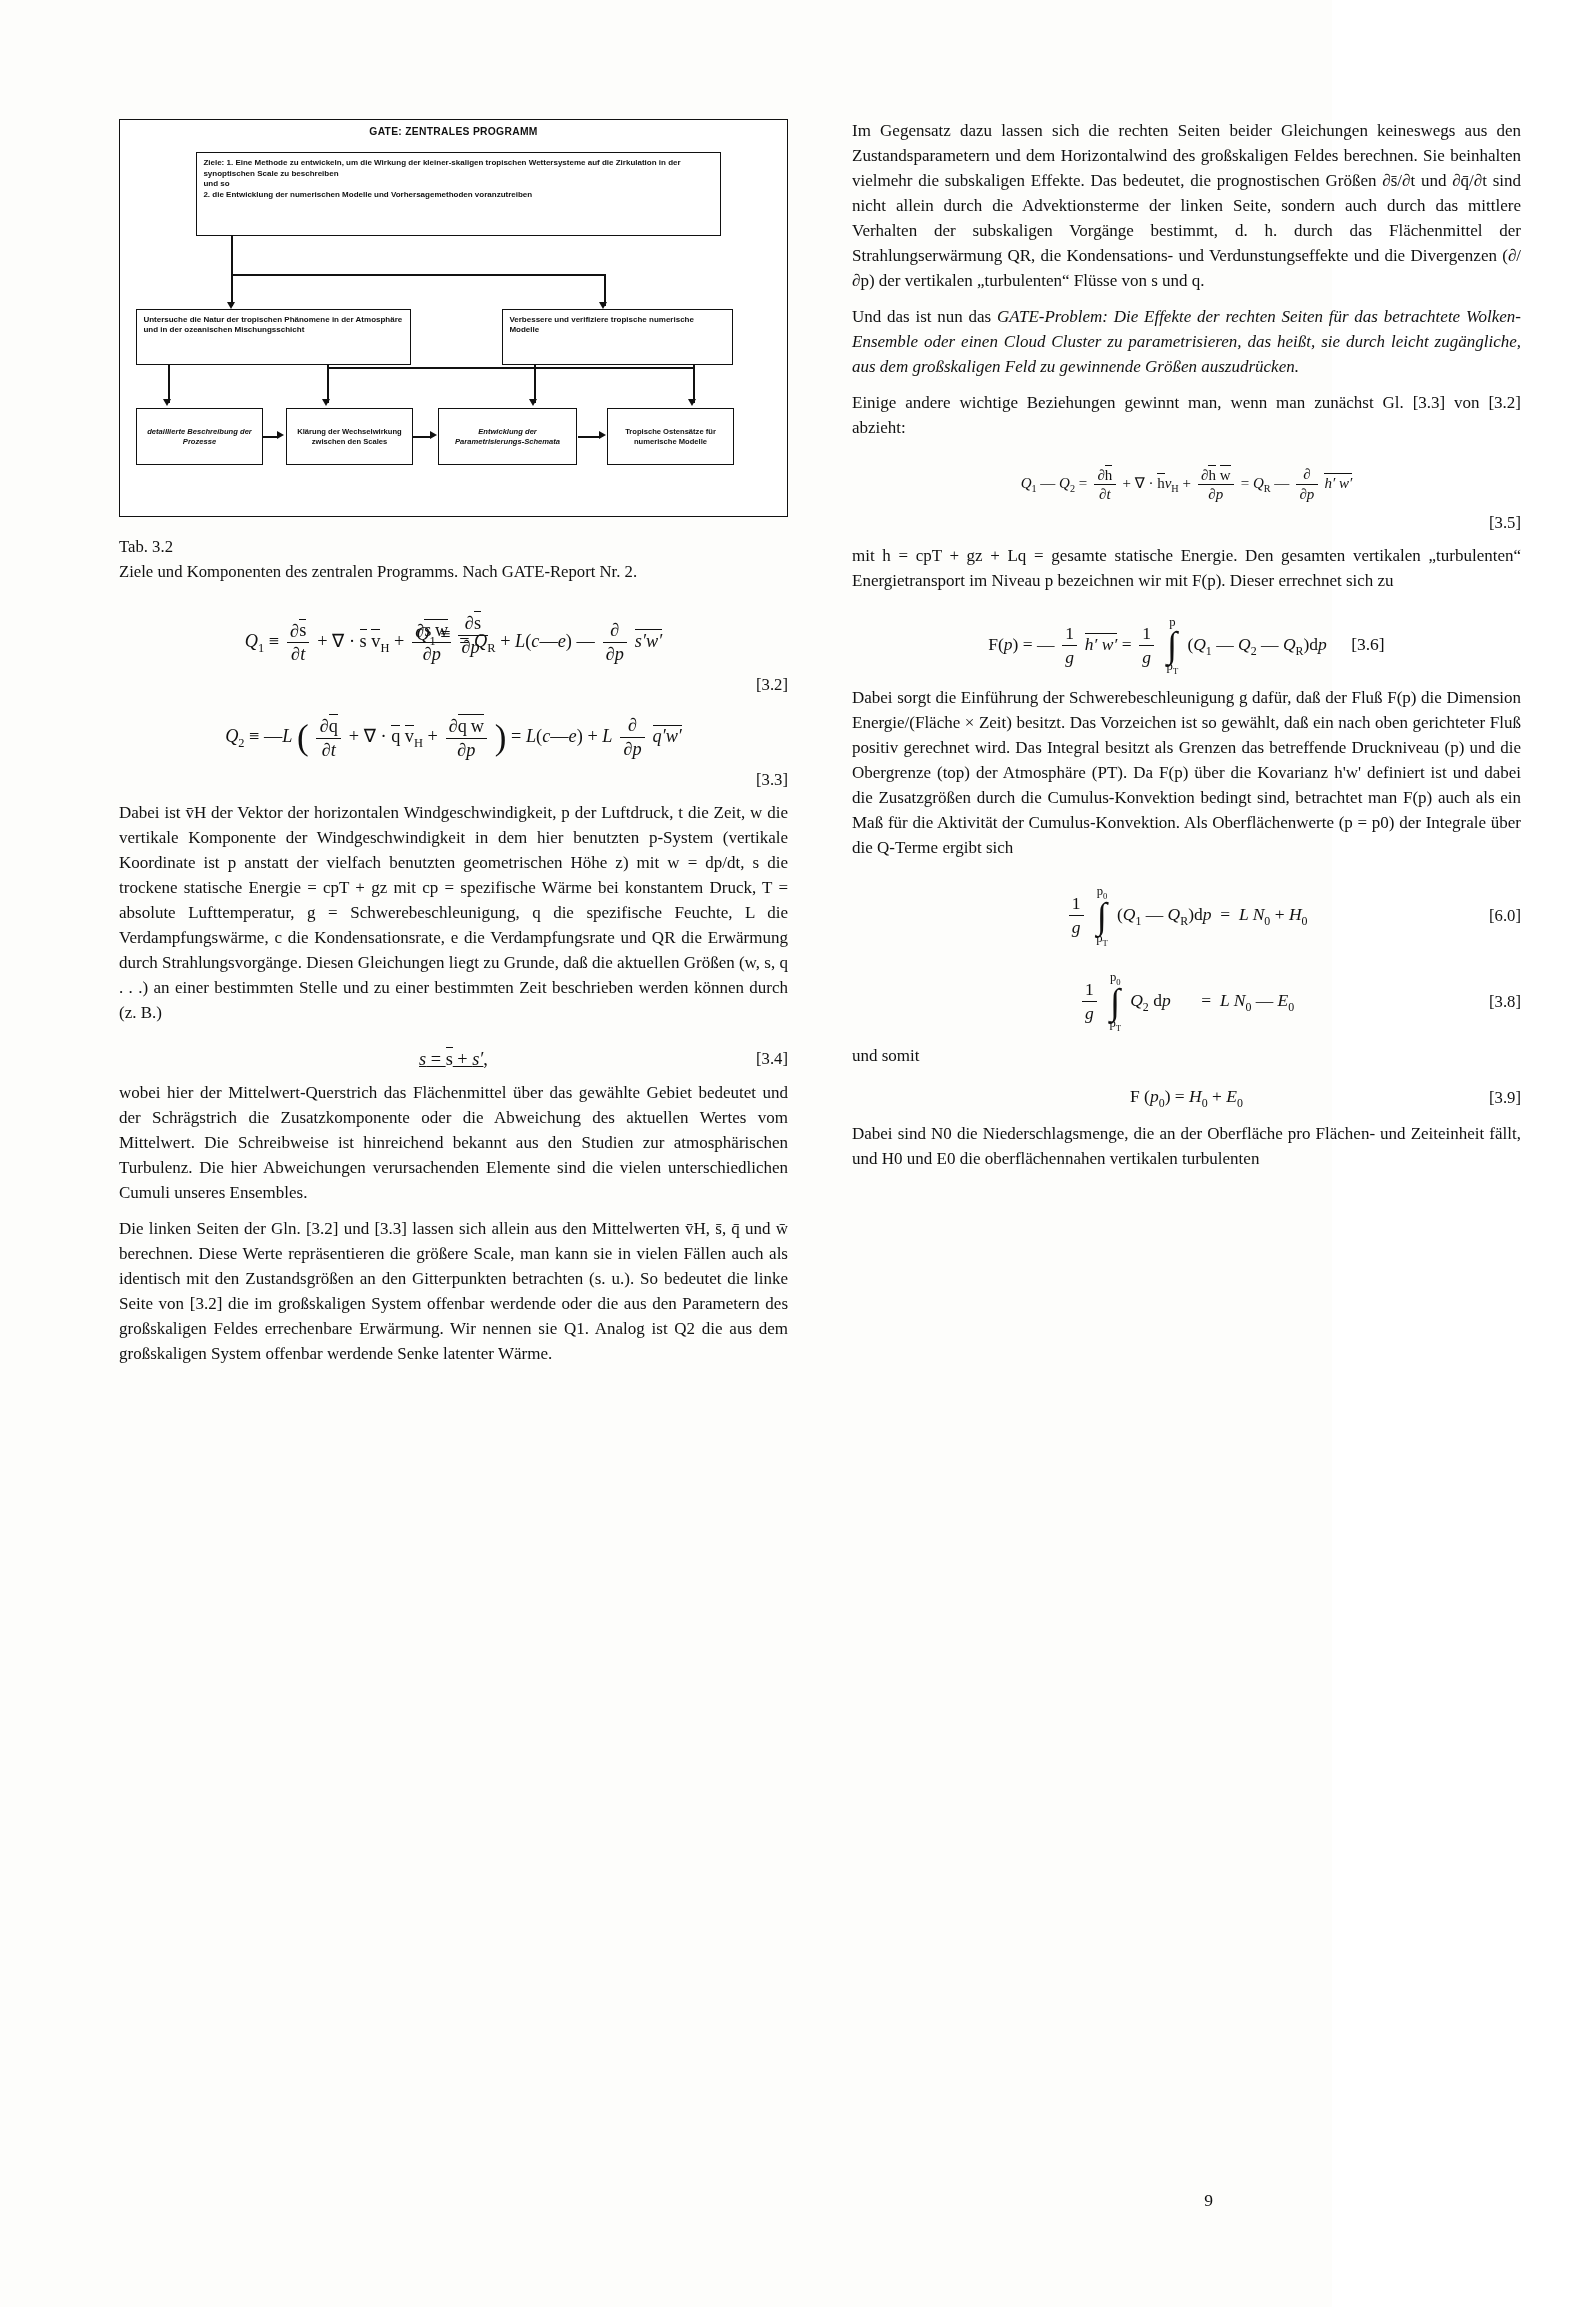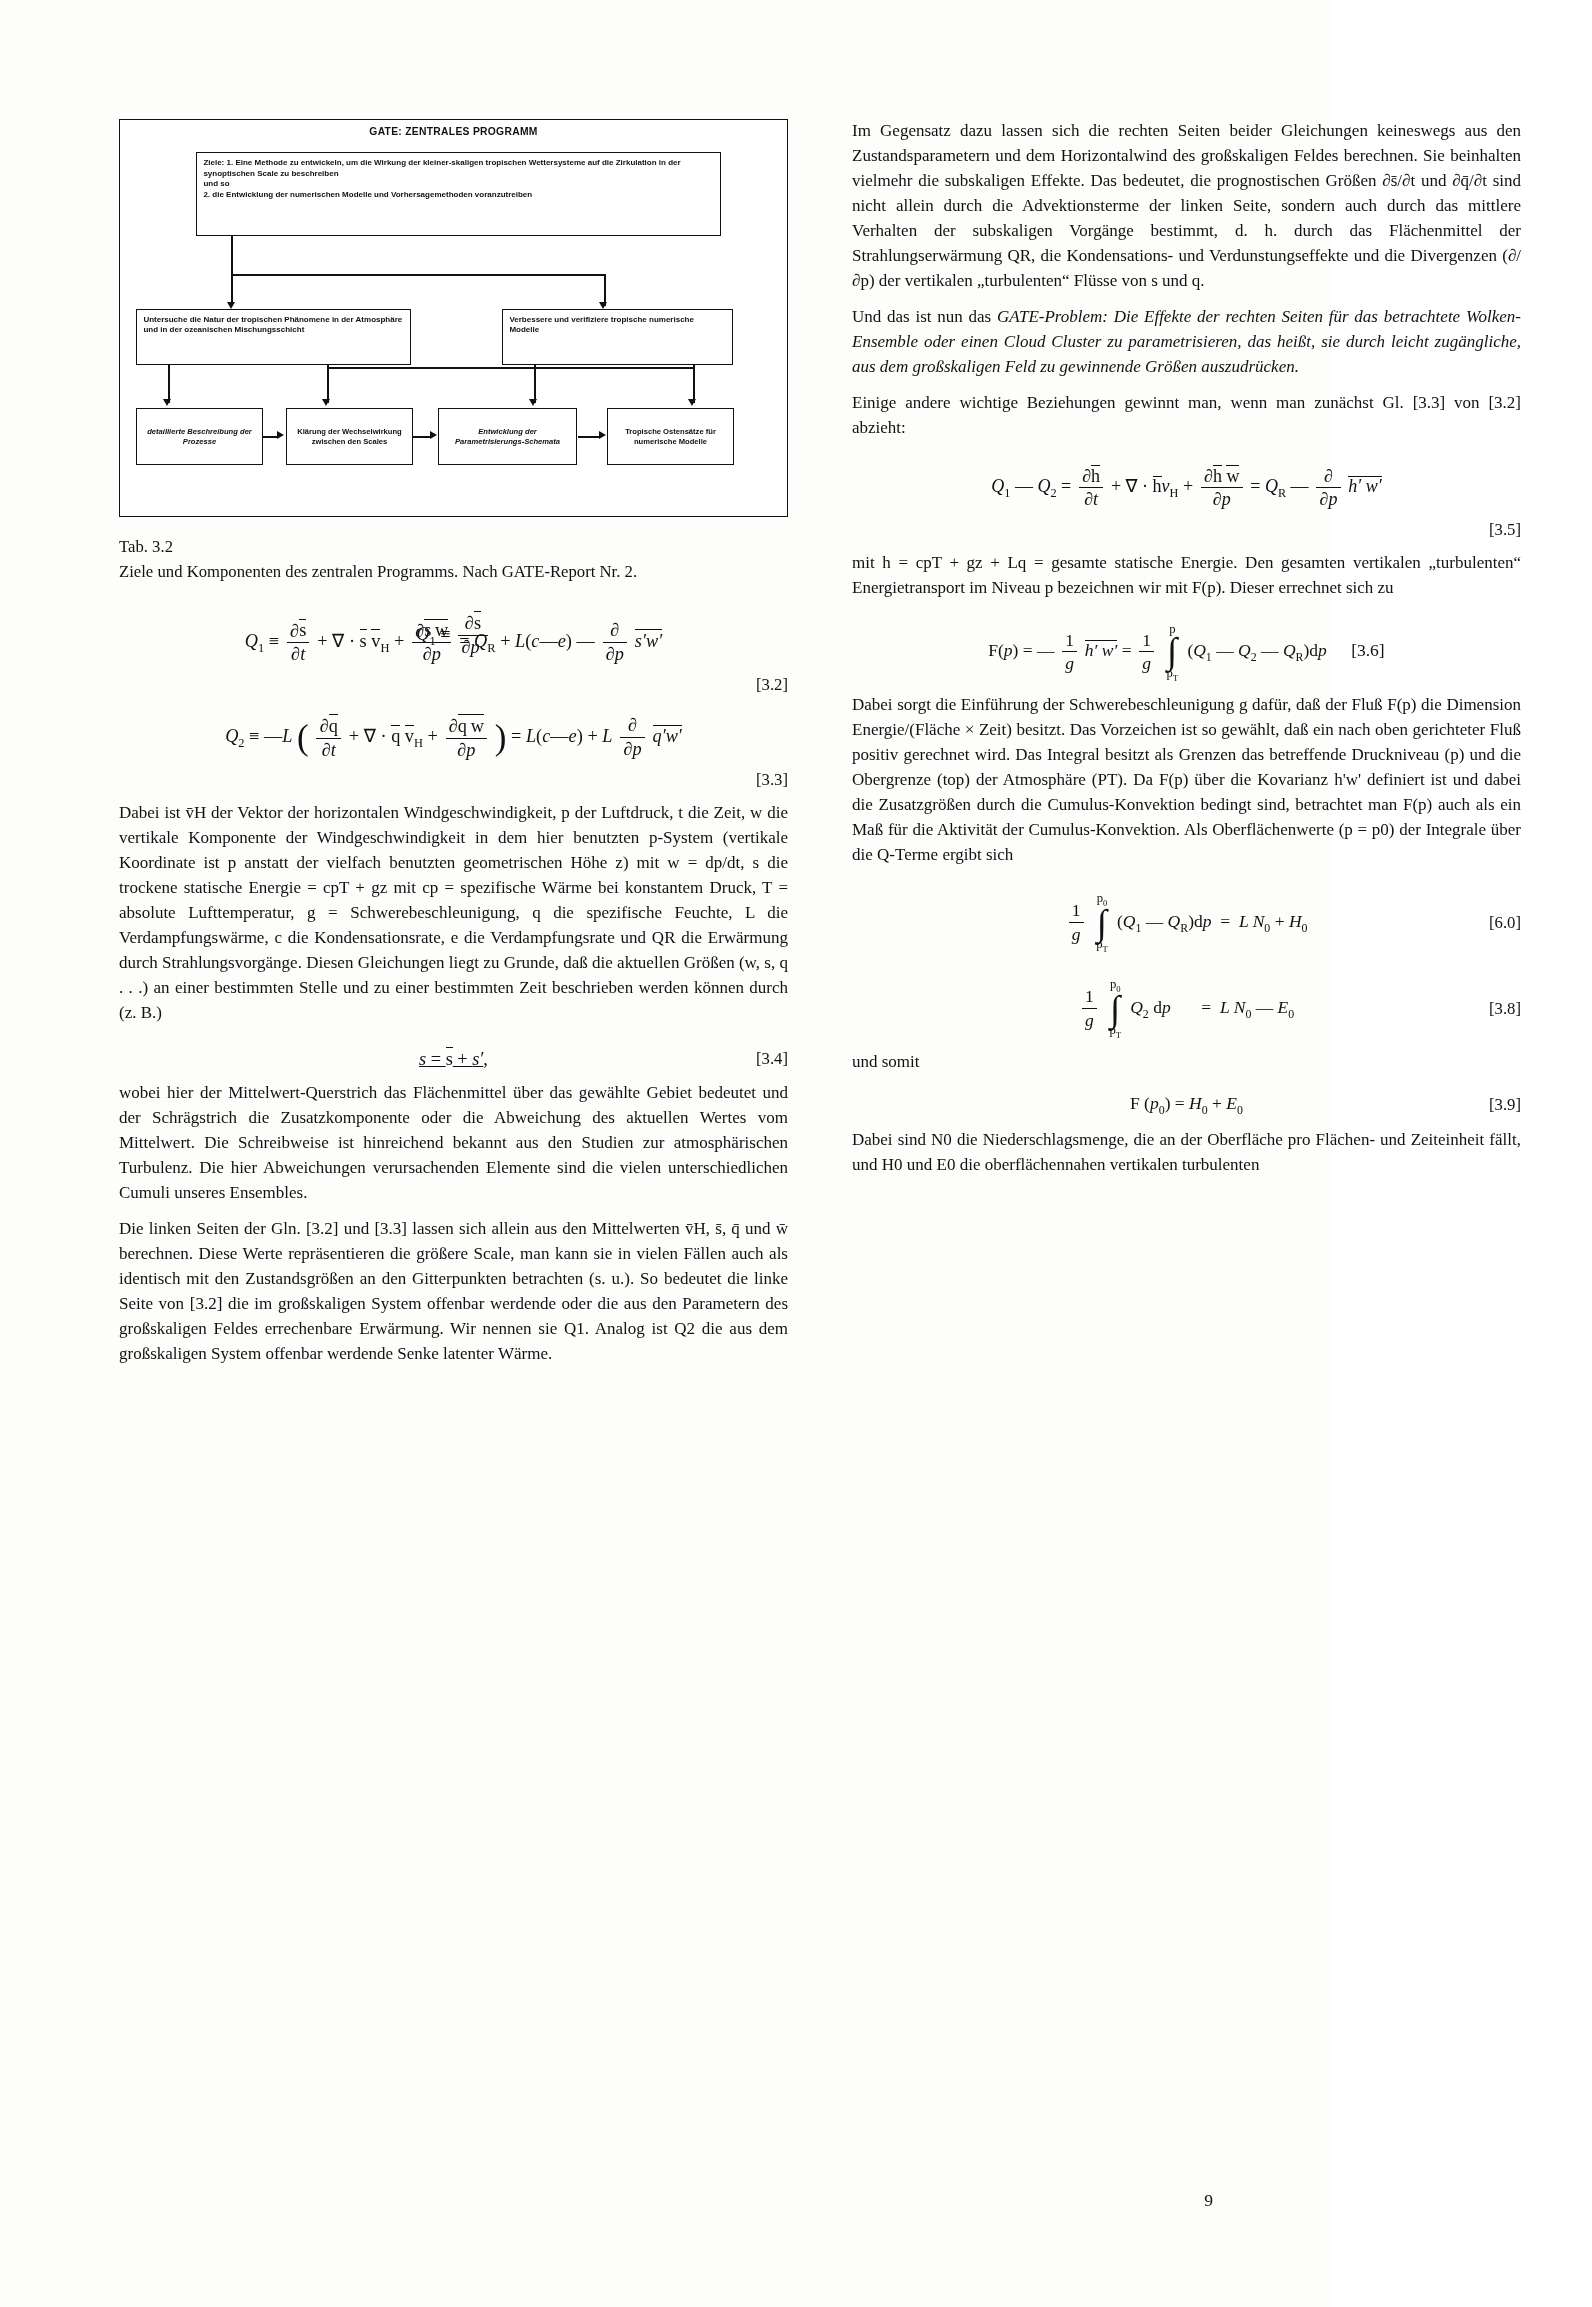--- a/index.html
+++ b/index.html
@@ -262,21 +262,21 @@
 
   <div class="col-right">
     <p class="body first">Im Gegensatz dazu lassen sich die rechten Seiten beider Gleichungen keineswegs aus den Zustandsparametern und dem Horizontalwind des großskaligen Feldes berechnen. Sie beinhalten vielmehr die subskaligen Effekte. Das bedeutet, die prognostischen Größen ∂s̄/∂t und ∂q̄/∂t sind nicht allein durch die Advektionsterme der linken Seite, sondern auch durch das mittlere Verhalten der subskaligen Vorgänge bestimmt, d. h. durch das Flächenmittel der Strahlungserwärmung QR, die Kondensations- und Verdunstungseffekte und die Divergenzen (∂/∂p) der vertikalen „turbulenten“ Flüsse von s und q.</p>
 
     <p class="body">
       <span>Und das ist nun das </span><span class="italicpara">GATE-Problem: Die Effekte der rechten Seiten für das betrachtete Wolken-Ensemble oder einen Cloud Cluster zu parametrisieren, das heißt, sie durch leicht zugängliche, aus dem großskaligen Feld zu gewinnende Größen auszudrücken.</span>
     </p>
 
     <p class="body">Einige andere wichtige Beziehungen gewinnt man, wenn man zunächst Gl. [3.3] von [3.2] abzieht:</p>
 
-    <div class="eqblock math" style="margin-top:24px; font-size:18px;">
+    <div class="eqblock math" style="margin-top:24px; font-size:15px;">
       <span><i class="v">Q</i><sub>1</sub> — <i class="v">Q</i><sub>2</sub> =
         <span class="frac"><span class="num">∂<span class="ovl">h</span></span><span class="den">∂<i class="v">t</i></span></span>
         + ∇ · <span class="ovl">h</span><i class="v">v</i><sub>H</sub> +
         <span class="frac"><span class="num">∂<span class="ovl">h</span> <span class="ovl">w</span></span><span class="den">∂<i class="v">p</i></span></span>
         = <i class="v">Q</i><sub>R</sub> —
         <span class="frac"><span class="num">∂</span><span class="den">∂<i class="v">p</i></span></span>
         <span class="ovl"><i class="v">h′ w′</i></span>
       </span>
     </div>
     <div class="eqnum">[3.5]</div>

